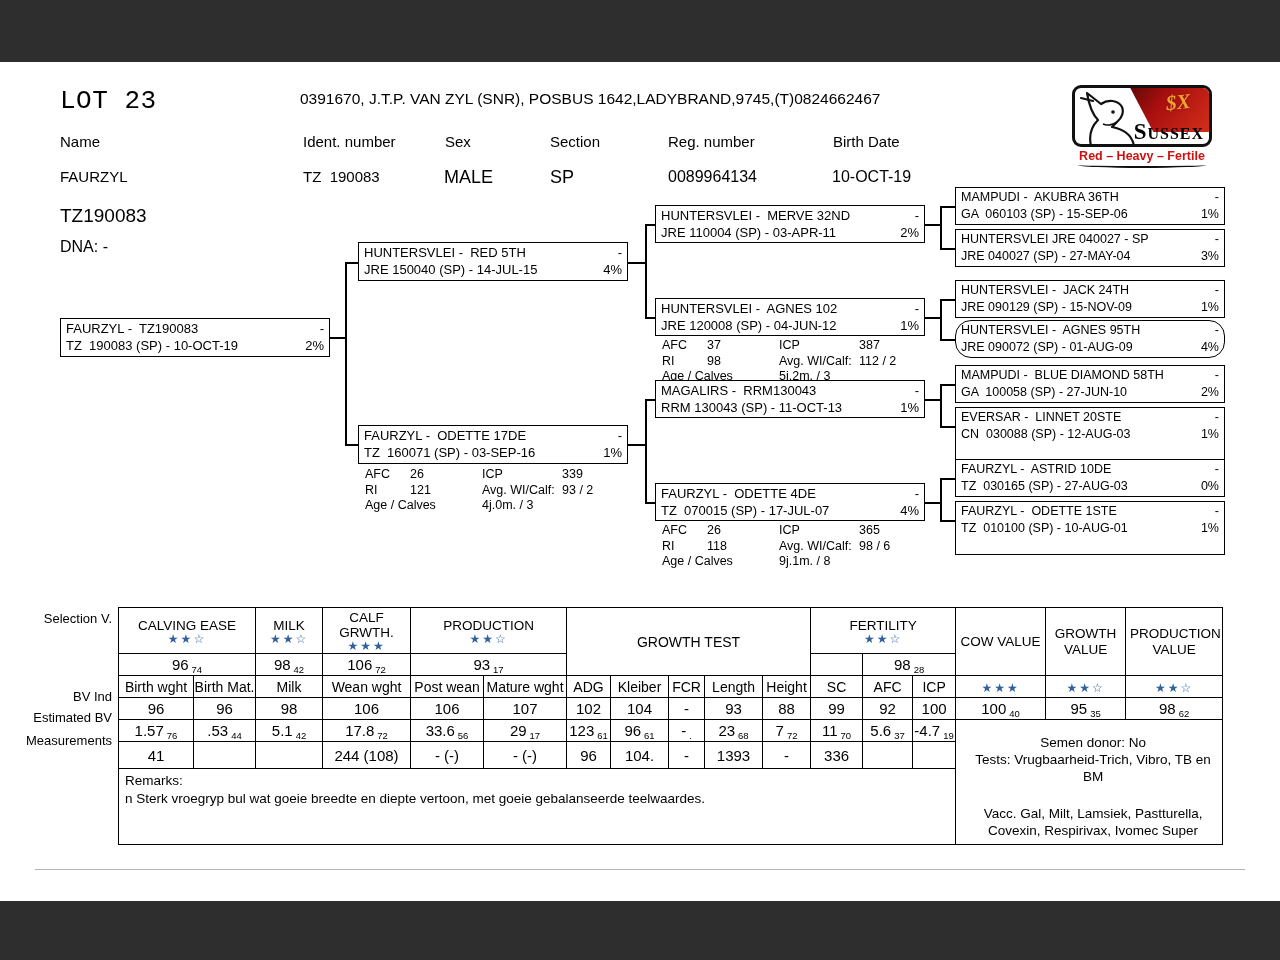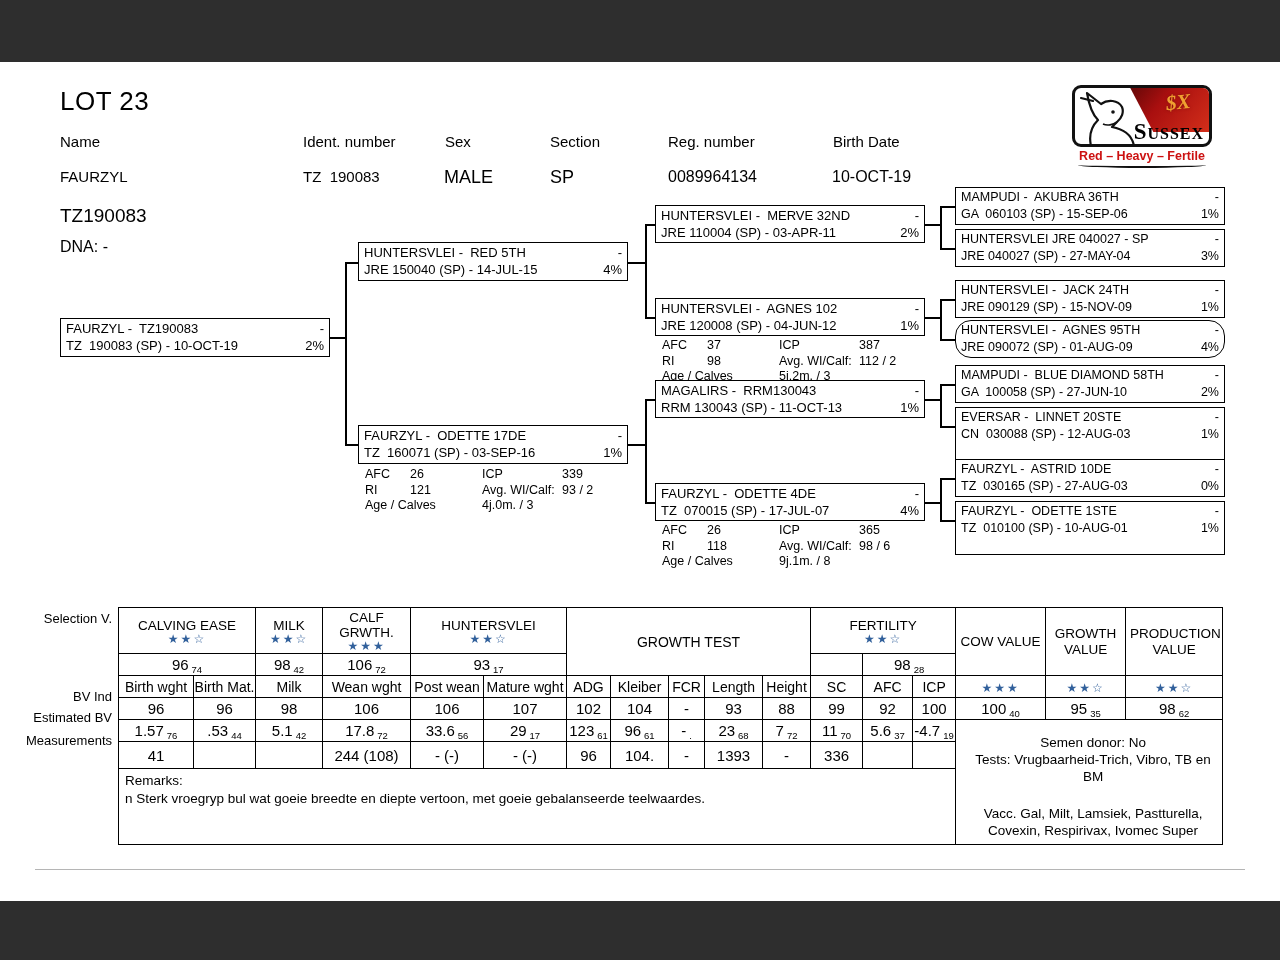--- a/index.html
+++ b/index.html
@@ -5,21 +5,21 @@
   * { margin:0; padding:0; box-sizing:border-box; }
   html,body { background:#fff; }
   body { font-family:"Liberation Sans", sans-serif; color:#000; }
   .screen { position:relative; width:1280px; height:960px; background:#fff; overflow:hidden; }
   .bar { position:absolute; left:0; width:1280px; background:#2e2e2e; }
   .bar.top { top:0; height:62px; }
   .bar.bottom { top:901px; height:59px; }
   .abs { position:absolute; }
 
   
-  .lot { font-size:26px; letter-spacing:0.5px; }
+  .lot { font-size:26px; letter-spacing:0.5px;font-family:Liberation Mono, monospace; }
   .owner { font-size:15.5px; }
   .flabel { font-size:15px; }
   .fvalue { font-size:15px; white-space:pre; }
   .fvalue.big { font-size:18px; }
   .animal-id { font-size:19px; }
   .dna { font-size:16px; }
 
   
   .pbox { position:absolute; width:270px; border:1.5px solid #000; background:#fff; padding:1px 5px 2px 5px; font-size:13px; }
   .pbox.small { font-size:12.5px; }
@@ -67,20 +67,21 @@
   .rule { position:absolute; left:35px; top:869px; width:1210px; height:1px; background:#b5b5b5; }
 </style>
 </head>
 <body>
 
 <div class="screen">
   <div class="bar top"></div>
   <div class="bar bottom"></div>
 
   <div class="abs lot" style="left:60px; top:86px;">LOT 23</div>
+  <div class="abs owner" style="left:300px; top:90px;">0391670, J.T.P. VAN ZYL (SNR), POSBUS 1642,LADYBRAND,9745,(T)0824662467</div>
 
   <div class="abs flabel" style="left:60px;  top:133px;">Name</div>
   <div class="abs flabel" style="left:303px; top:133px;">Ident. number</div>
   <div class="abs flabel" style="left:445px; top:133px;">Sex</div>
   <div class="abs flabel" style="left:550px; top:133px;">Section</div>
   <div class="abs flabel" style="left:668px; top:133px;">Reg. number</div>
   <div class="abs flabel" style="left:833px; top:133px;">Birth Date</div>
 
   <div class="abs fvalue" style="left:60px;  top:168px;">FAURZYL</div>
   <div class="abs fvalue" style="left:303px; top:168px;">TZ  190083</div>
@@ -255,21 +256,21 @@
           </td>
       <td>
             <div class="gl">MILK</div>
             <div class="stars">★★☆</div>
           </td>
       <td>
             <div class="gl">CALF GRWTH.</div>
             <div class="stars">★★★</div>
           </td>
       <td colspan="2">
-            <div class="gl">HUNTERSVLEI</div>
+            <div class="gl">PRODUCTION</div>
             <div class="stars">★★☆</div>
           </td>
       <td colspan="5" rowspan="2" class="gt">GROWTH TEST</td>
       <td colspan="3">
             <div class="gl">FERTILITY</div>
             <div class="stars">★★☆</div>
           </td>
       <td rowspan="2" class="vh">COW VALUE</td>
       <td rowspan="2" class="vh">GROWTH VALUE</td>
       <td rowspan="2" class="vh">PRODUCTION VALUE</td>

